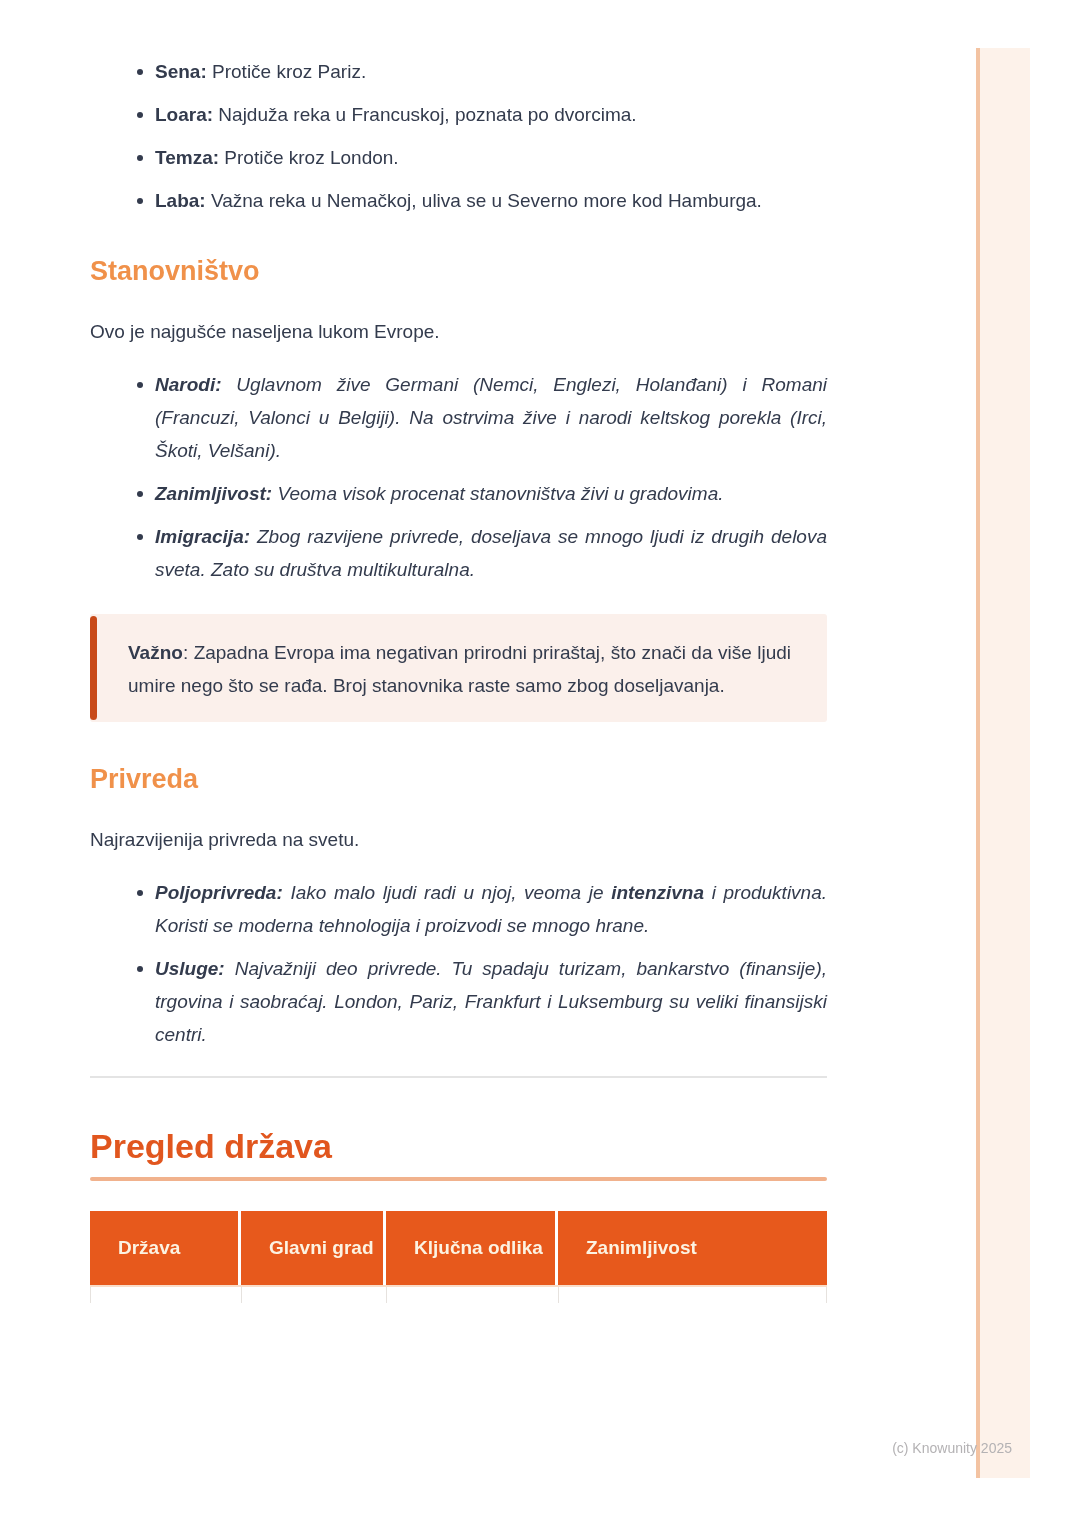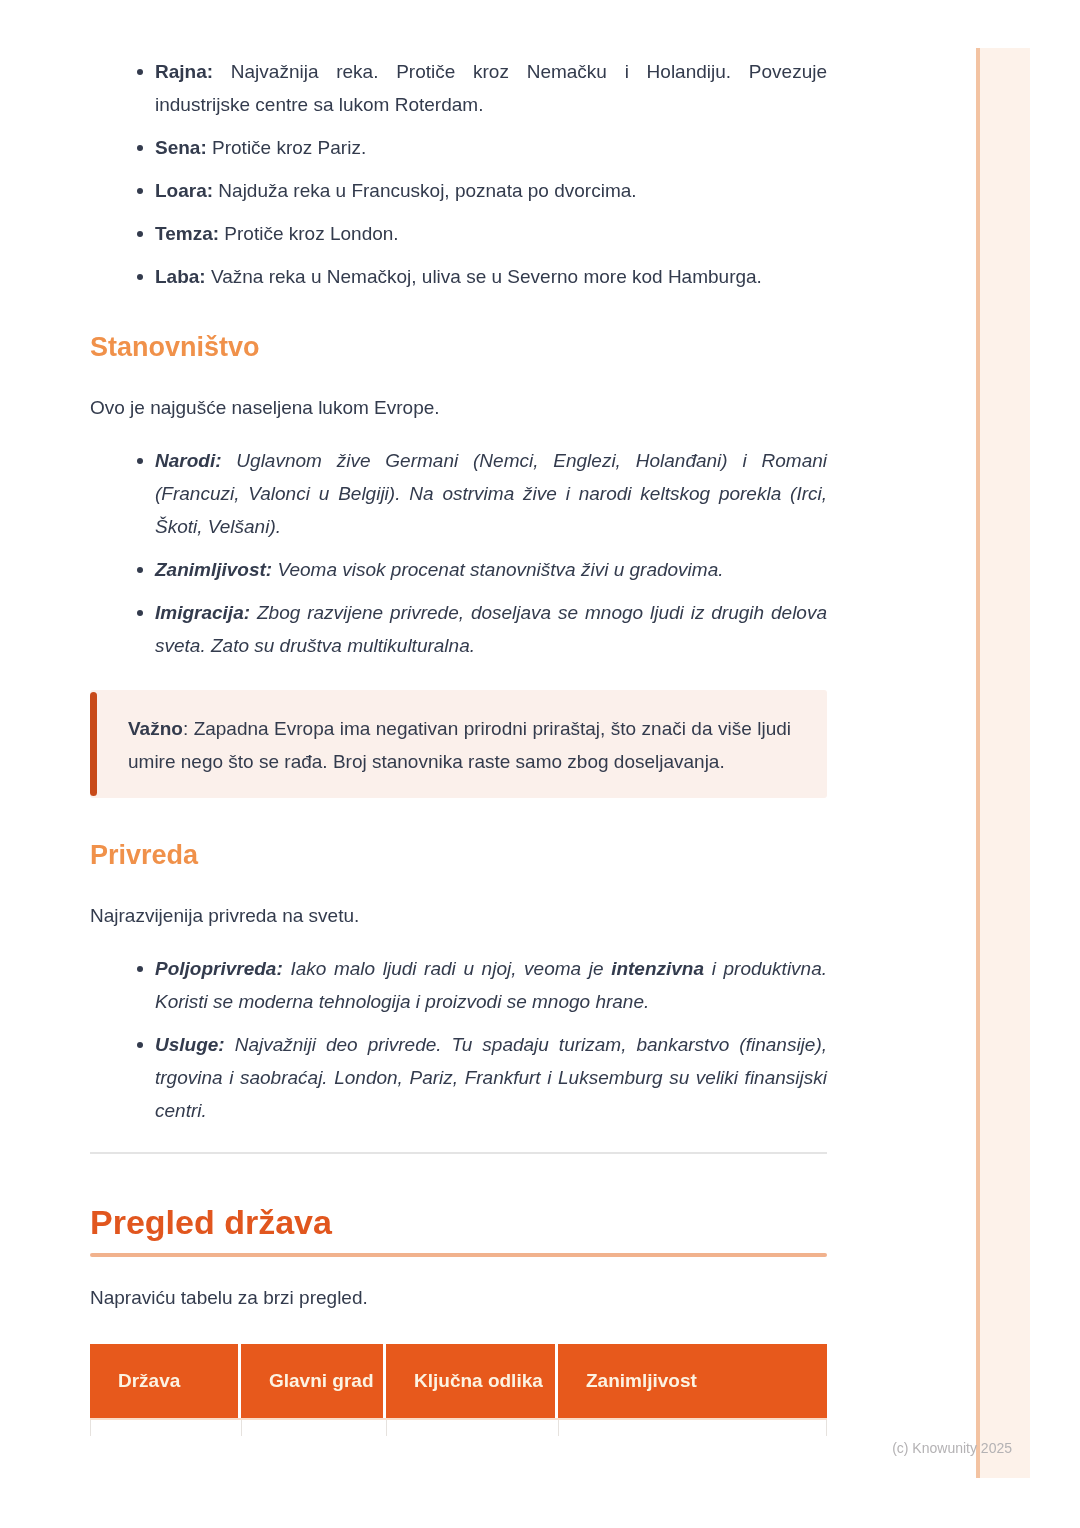--- a/index.html
+++ b/index.html
@@ -120,21 +120,20 @@
     white-space: nowrap;
   }
 </style>
 </head>
 <body>
 
 <div class="page">
   <div class="content">
 
     <ul class="blist rivers">
-      <li><strong>Rajna:</strong> <span>Najvažnija reka. Protiče kroz Nemačku i Holandiju. Povezuje industrijske centre sa lukom Roterdam.</span></li>
       <li><strong>Sena:</strong> <span>Protiče kroz Pariz.</span></li>
       <li><strong>Loara:</strong> <span>Najduža reka u Francuskoj, poznata po dvorcima.</span></li>
       <li><strong>Temza:</strong> <span>Protiče kroz London.</span></li>
       <li><strong>Laba:</strong> <span>Važna reka u Nemačkoj, uliva se u Severno more kod Hamburga.</span></li>
     </ul>
 
     <h2 class="sec">Stanovništvo</h2>
     <p class="para">Ovo je najgušće naseljena lukom Evrope.</p>
 
     <ul class="blist sec-list">
@@ -152,21 +151,20 @@
 
     <ul class="blist sec-list">
       <li><strong>Poljoprivreda:</strong> <span>Iako malo ljudi radi u njoj, veoma je</span> <strong>intenzivna</strong> <span>i produktivna. Koristi se moderna tehnologija i proizvodi se mnogo hrane.</span></li>
       <li><strong>Usluge:</strong> <span>Najvažniji deo privrede. Tu spadaju turizam, bankarstvo (finansije), trgovina i saobraćaj. London, Pariz, Frankfurt i Luksemburg su veliki finansijski centri.</span></li>
     </ul>
 
     <div class="divider"></div>
 
     <h1 class="doc-h1">Pregled država</h1>
     <div class="h1-underline"></div>
-    <p class="para table-intro">Napraviću tabelu za brzi pregled.</p>
 
     <div class="ctable">
       <div class="thead">
         <div class="th th-1">Država</div>
         <div class="th th-2">Glavni grad</div>
         <div class="th th-3">Ključna odlika</div>
         <div class="th th-4">Zanimljivost</div>
       </div>
       <div class="trow">
         <div class="td td-1"></div>

